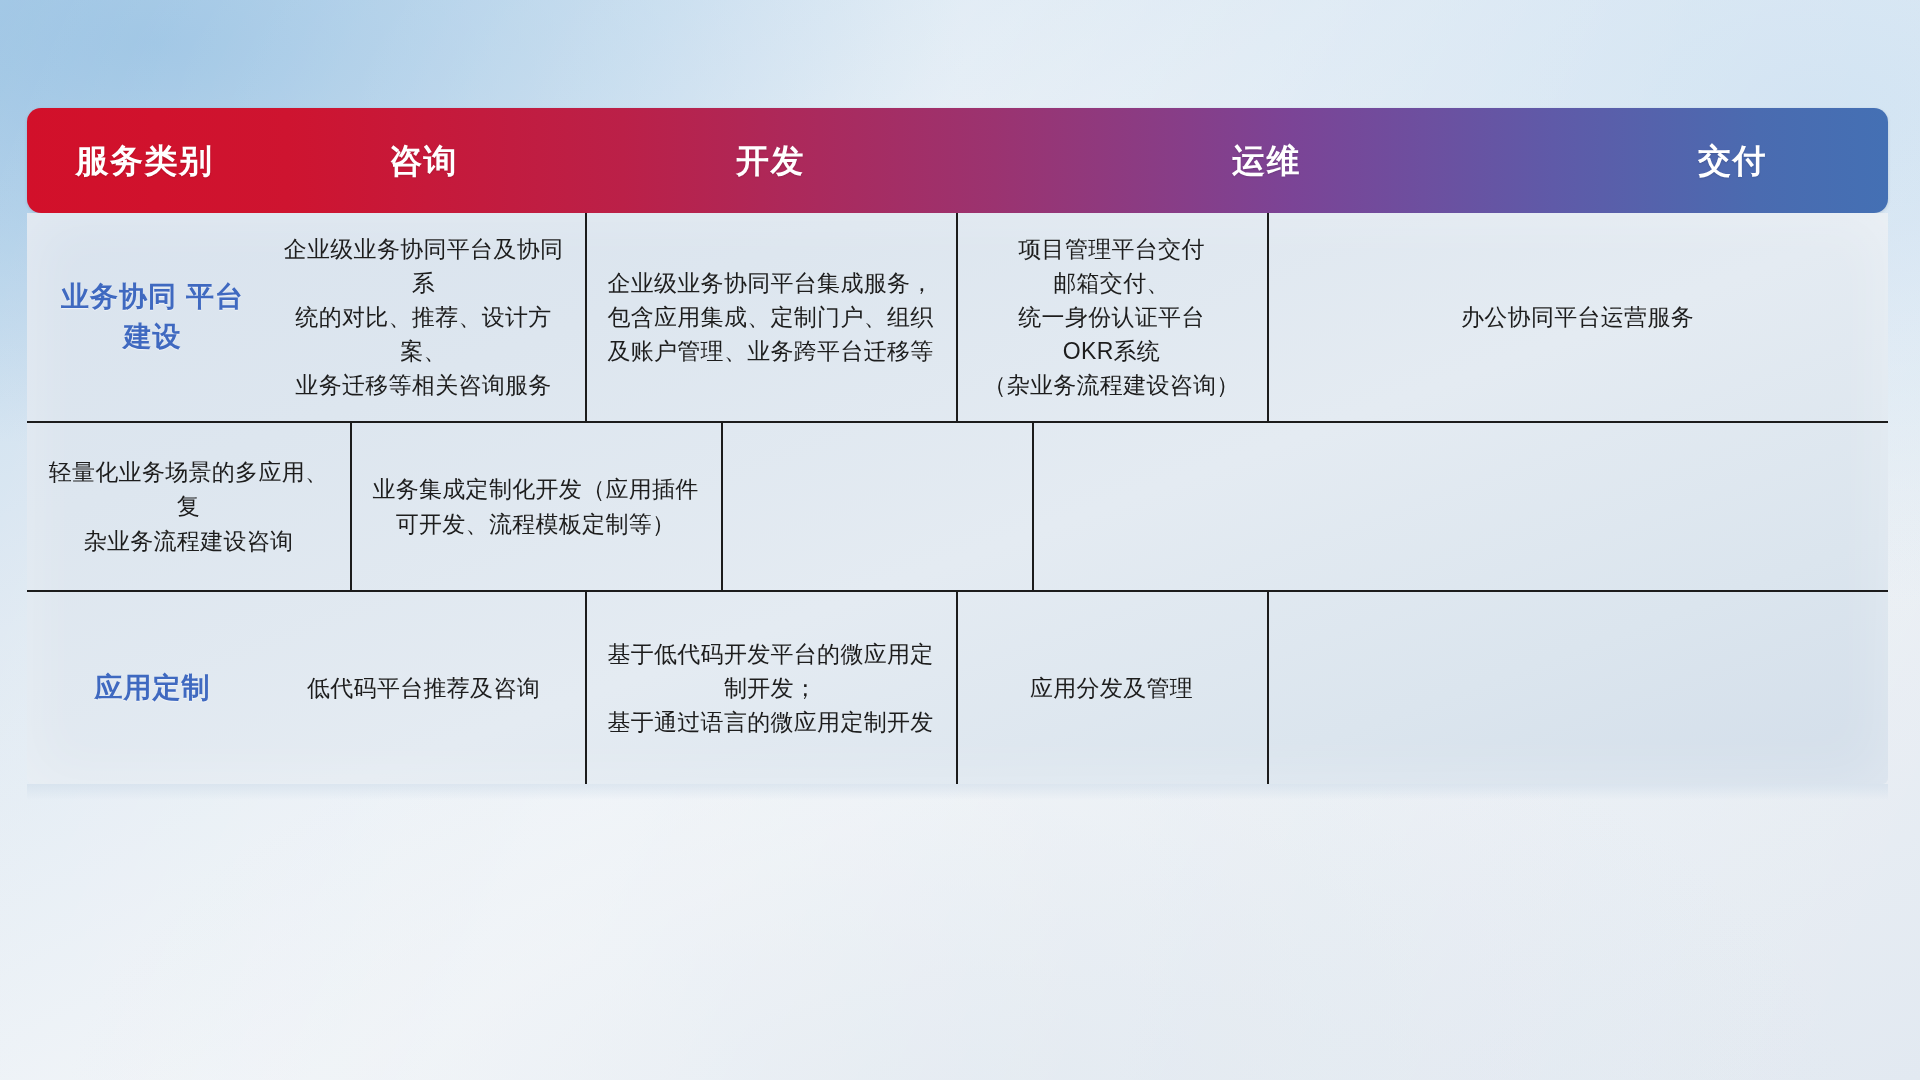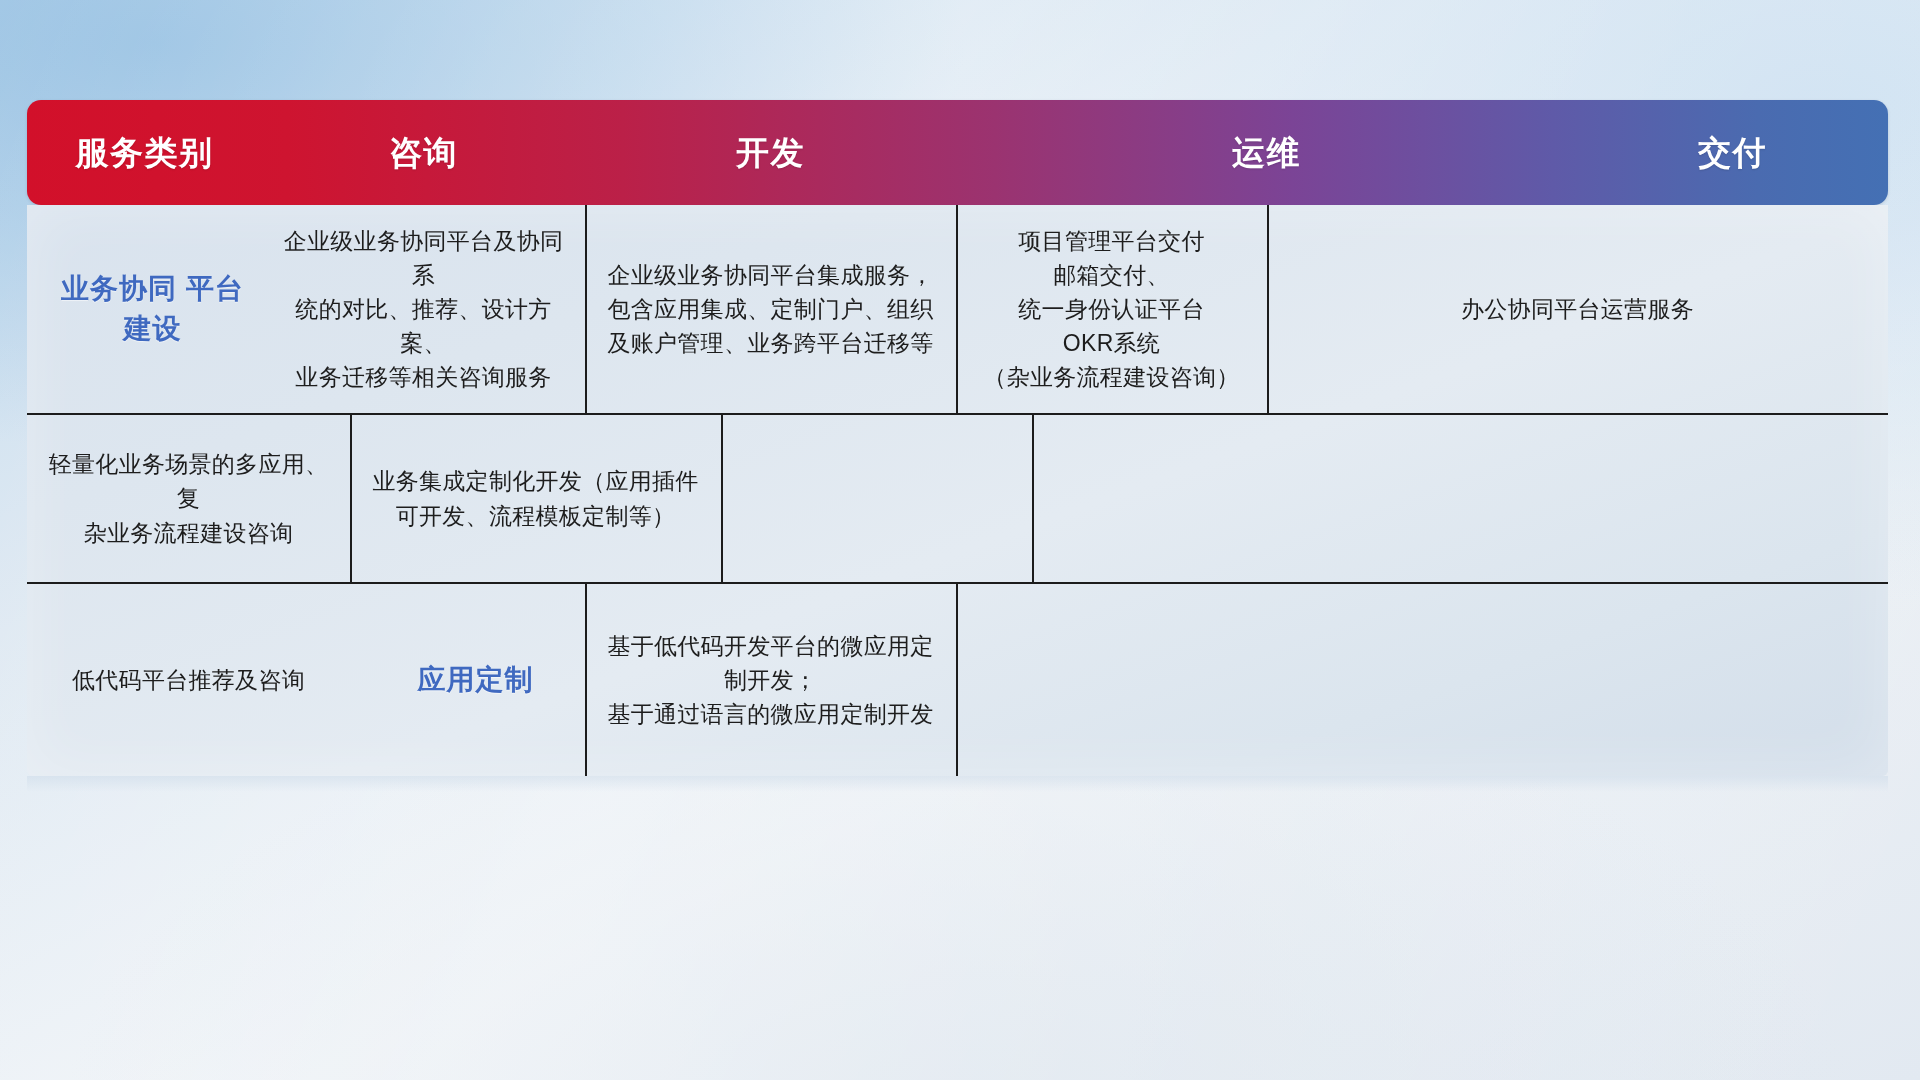--- a/index.html
+++ b/index.html
@@ -32,21 +32,21 @@
     position: absolute;
     inset: 0;
     background: linear-gradient(115deg, rgba(255,255,255,0.00) 0%, rgba(255,255,255,0.35) 40%, rgba(255,255,255,0.10) 70%, rgba(255,255,255,0.0) 100%);
     pointer-events: none;
   }
 
   
   #table-card {
     position: absolute;
     left: 27px;
-    top: 100px;
+    top: 108px;
     width: 1861px;
     height: 843px;
     z-index: 2;
   }
 
   .thead {
     position: relative;
     height: 105px;
     border-radius: 14px;
     background: linear-gradient(90deg,
@@ -211,31 +211,34 @@
         </div>
         <div class="cell c-deliver rule-left">
           <span class="body-text"></span>
         </div>
         <div class="cell c-ops rule-left">
           <span class="body-text"></span>
         </div>
       </div>
 
       <div class="trow r3">
+        <div class="cell c-label">
+          <span class="row-label">应用定制</span>
+        </div>
         <div class="cell c-consult">
           <span class="body-text">低代码平台推荐及咨询</span>
-        </div>
-        <div class="cell c-label">
-          <span class="row-label">应用定制</span>
         </div>
         <div class="cell c-dev rule-left">
           <span class="body-text">基于低代码开发平台的微应用定
 制开发；
 基于通过语言的微应用定制开发</span>
         </div>
+        <div class="cell c-deliver rule-left">
+          <span class="body-text">应用分发及管理</span>
+        </div>
         <div class="cell c-ops rule-left">
           <span class="body-text"></span>
         </div>
       </div>
 
     </div>
   </div>
 </div>
 
 </body></html>

